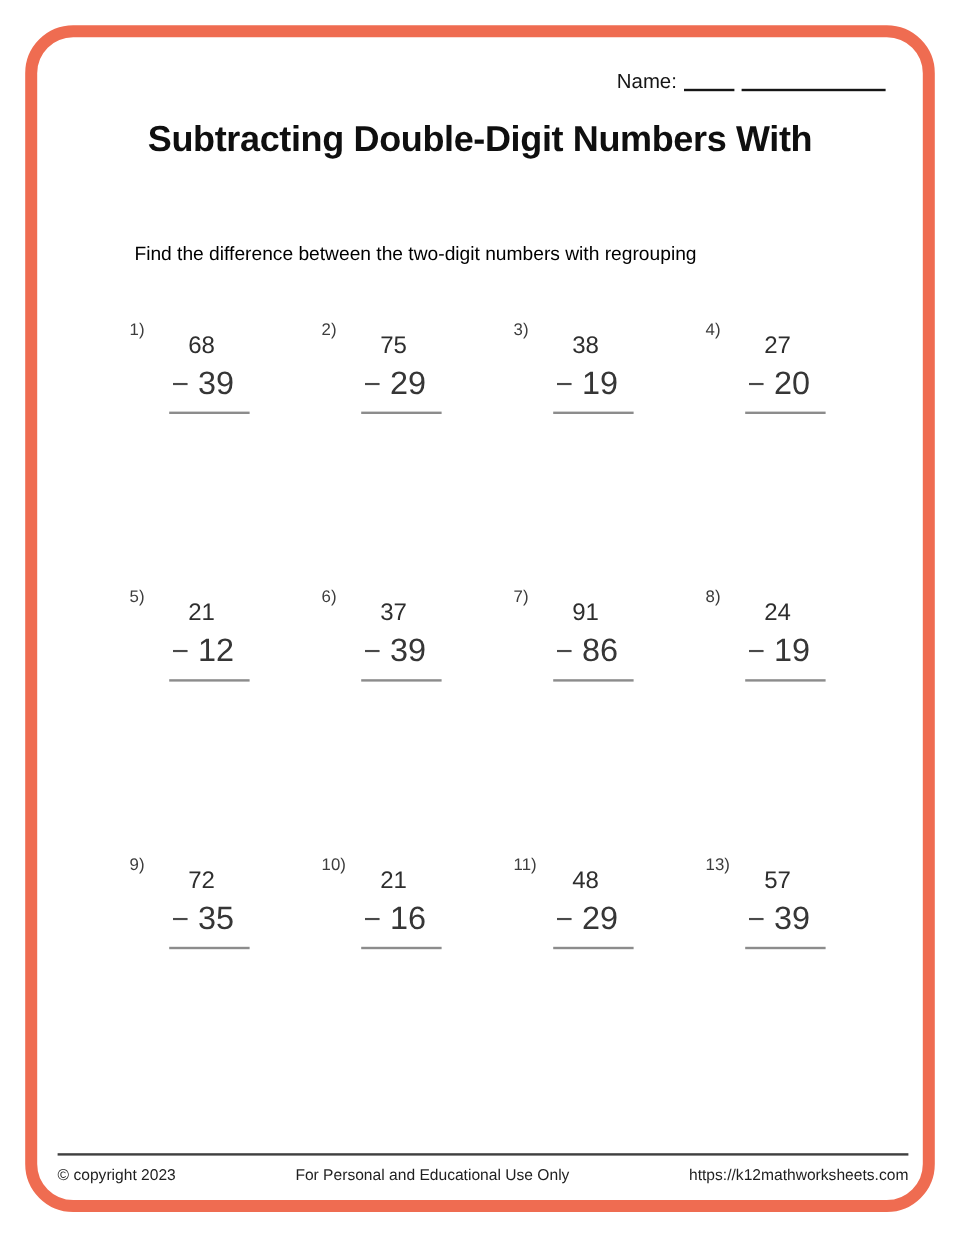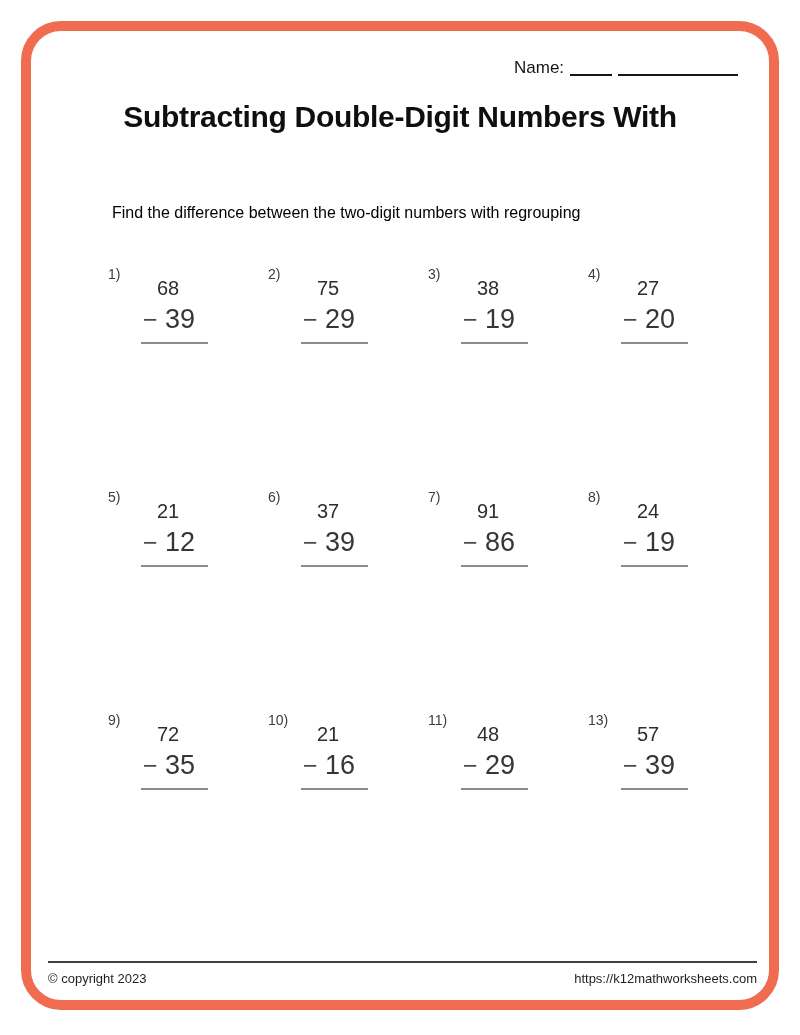--- a/index.html
+++ b/index.html
@@ -210,15 +210,16 @@
       </div>
       <div class="p-rule"></div>
     </div>
   </div>
 </div>
 
 <div class="footer">
   <div class="footer-line"></div>
   <div class="footer-row">
     <span>© copyright 2023</span>
+    <span>For Personal and Educational Use Only</span>
     <span>https://k12mathworksheets.com</span>
   </div>
 </div>
 
 </body></html>

